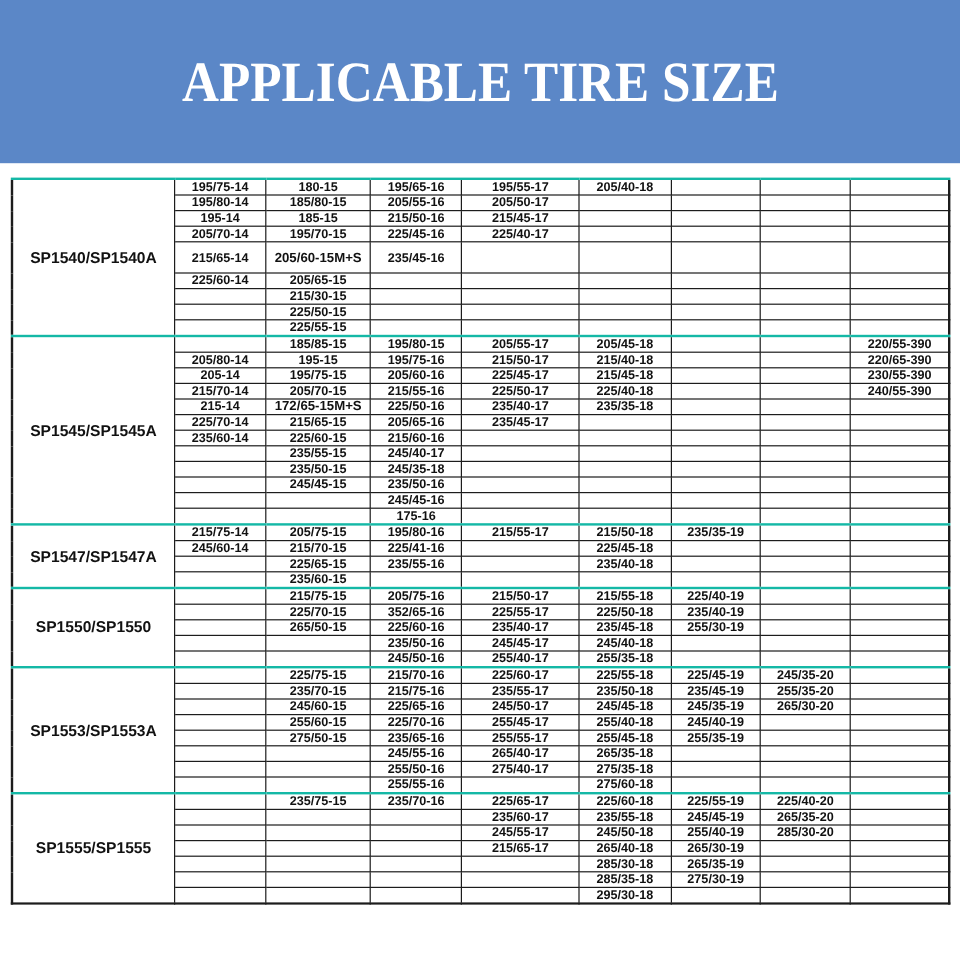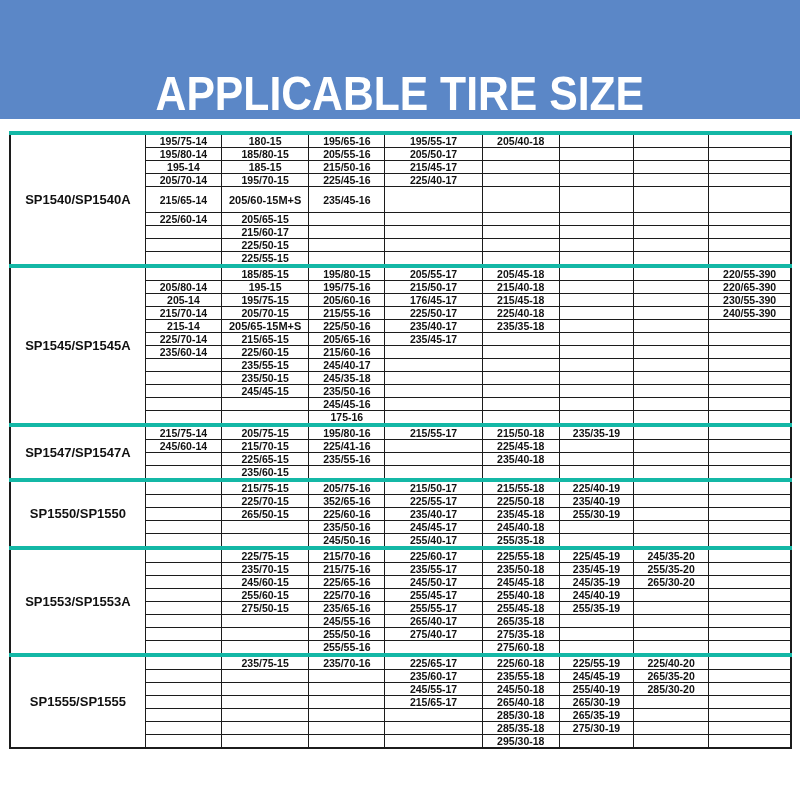--- a/index.html
+++ b/index.html
@@ -4,24 +4,25 @@
 <style>
   html, body {
     margin: 0;
     padding: 0;
     width: 800px;
     background: #ffffff;
     font-family: "Liberation Sans", sans-serif;
   }
   .banner {
     width: 800px;
-    height: 119px;
+    height: 136px;
     display: flex;
-    align-items: flex-end;
+    align-items: center;
     justify-content: center;
+    font-family: Liberation Serif, serif;
   }
   .banner h1 {
     margin: 0;
     font-size: 44px;
     font-weight: bold;
     letter-spacing: 0px;
     transform: scaleX(0.97) scaleY(1.08);
     color: #ffffff;
     white-space: nowrap;
   }
@@ -48,21 +49,21 @@
     overflow: hidden;
   }
   table.tire-table td.model {
     font-size: 13px;
   }
   table.tire-table td.small {
     font-size: 11px;
     margin-top: 48px;
   }
   table.tire-table tr.section-start td {
-    border-top: 4px solid #14b8a6;
+    border-top: 2px solid #14b8a6;
   }
   table.tire-table tr.tall td {
     height: 25px;
   }
 </style>
 </head>
 <body>
 
 <div class="banner" style="background: rgb(91, 135, 199);">
   <h1 style="color: rgb(255, 255, 255);">APPLICABLE TIRE SIZE</h1>
@@ -138,21 +139,21 @@
           <td>205/65-15</td>
           <td></td>
           <td></td>
           <td></td>
           <td></td>
           <td></td>
           <td></td>
         </tr>
         <tr>
           <td></td>
-          <td>215/60-17</td>
+          <td>215/30-15</td>
           <td></td>
           <td></td>
           <td></td>
           <td></td>
           <td></td>
           <td></td>
         </tr>
         <tr>
           <td></td>
           <td>225/50-15</td>
@@ -191,39 +192,39 @@
           <td>215/50-17</td>
           <td>215/40-18</td>
           <td></td>
           <td></td>
           <td>220/65-390</td>
         </tr>
         <tr>
           <td>205-14</td>
           <td>195/75-15</td>
           <td>205/60-16</td>
-          <td>176/45-17</td>
+          <td>225/45-17</td>
           <td>215/45-18</td>
           <td></td>
           <td></td>
           <td>230/55-390</td>
         </tr>
         <tr>
           <td>215/70-14</td>
           <td>205/70-15</td>
           <td>215/55-16</td>
           <td>225/50-17</td>
           <td>225/40-18</td>
           <td></td>
           <td></td>
           <td>240/55-390</td>
         </tr>
         <tr>
           <td>215-14</td>
-          <td class="small">205/65-15M+S</td>
+          <td class="small">172/65-15M+S</td>
           <td>225/50-16</td>
           <td>235/40-17</td>
           <td>235/35-18</td>
           <td></td>
           <td></td>
           <td></td>
         </tr>
         <tr>
           <td>225/70-14</td>
           <td>215/65-15</td>

